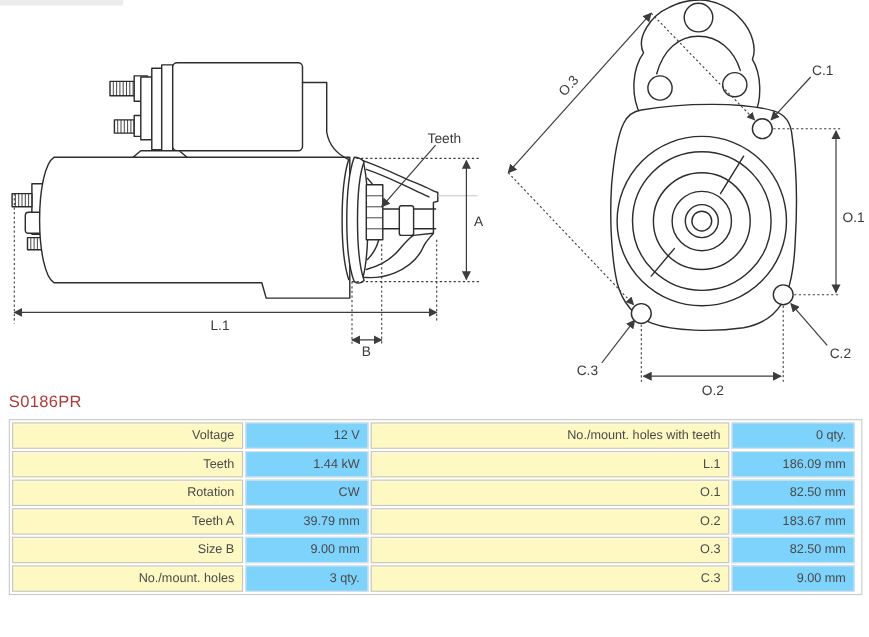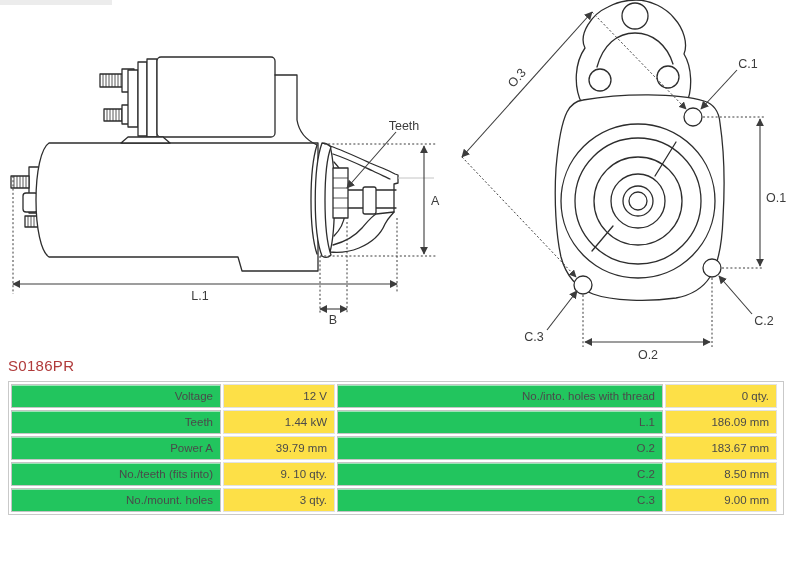--- a/index.html
+++ b/index.html
@@ -14,22 +14,22 @@
   .dot{fill:none;stroke:#3c3c3c;stroke-width:1;stroke-dasharray:2 2.2;}
   .ghost{fill:none;stroke:#c4c4c4;stroke-width:1;}
   .dimtxt{font-family:"Liberation Sans",sans-serif;font-size:12.5px;fill:#3c3c3c;}
   #part-number{position:absolute;left:8px;top:357px;font-size:15px;letter-spacing:.3px;
                color:#b03a3a;}
   #spec-wrap{position:absolute;left:8px;top:381px;width:774px;border:1px solid #c9c9c9;
              background:#fff;}
   table.spec{border-collapse:separate;border-spacing:2px;table-layout:fixed;width:770px;}
   table.spec td{height:22px;font-size:11.5px;color:#4a4a4a;text-align:right;
                 padding:0 7px 0 2px;overflow:hidden;white-space:nowrap;vertical-align:middle;}
-  td.lbl{background:#22c55e;border:1px solid #c5c5c5;box-shadow:inset 0 1px 0 rgba(255,255,255,.55);}
-  td.val{background:#fde047;border:1px solid #e2e2e2;}
+  td.lbl{background:#fef9c3;border:1px solid #c5c5c5;box-shadow:inset 0 1px 0 rgba(255,255,255,.55);}
+  td.val{background:#7dd3fc;border:1px solid #e2e2e2;}
   col.c1{width:210px}col.c2{width:112px}col.c3{width:326px}col.c4{width:112px}
 </style>
 </head>
 <body>
 
 <div id="stage">
 
   <div id="corner-artifact"></div>
 
   <svg id="drawing" width="790" height="368" viewBox="0 0 790 368">
@@ -171,40 +171,46 @@
       <colgroup>
           <col class="c1">
           <col class="c2">
           <col class="c3">
           <col class="c4">
         </colgroup>
       <tbody>
         <tr>
           <td class="lbl">Voltage</td>
           <td class="val">12 V</td>
-          <td class="lbl">No./into. holes with thread</td>
+          <td class="lbl">No./mount. holes with teeth</td>
           <td class="val">0 qty.</td>
         </tr>
         <tr>
           <td class="lbl">Teeth</td>
           <td class="val">1.44 kW</td>
           <td class="lbl">L.1</td>
           <td class="val">186.09 mm</td>
         </tr>
         <tr>
-          <td class="lbl">Power A</td>
+          <td class="lbl">Rotation</td>
+          <td class="val">CW</td>
+          <td class="lbl">O.1</td>
+          <td class="val">82.50 mm</td>
+        </tr>
+        <tr>
+          <td class="lbl">Teeth A</td>
           <td class="val">39.79 mm</td>
           <td class="lbl">O.2</td>
           <td class="val">183.67 mm</td>
         </tr>
         <tr>
-          <td class="lbl">No./teeth (fits into)</td>
-          <td class="val">9. 10 qty.</td>
-          <td class="lbl">C.2</td>
-          <td class="val">8.50 mm</td>
+          <td class="lbl">Size B</td>
+          <td class="val">9.00 mm</td>
+          <td class="lbl">O.3</td>
+          <td class="val">82.50 mm</td>
         </tr>
         <tr>
           <td class="lbl">No./mount. holes</td>
           <td class="val">3 qty.</td>
           <td class="lbl">C.3</td>
           <td class="val">9.00 mm</td>
         </tr>
       </tbody>
     </table>
   </div>

